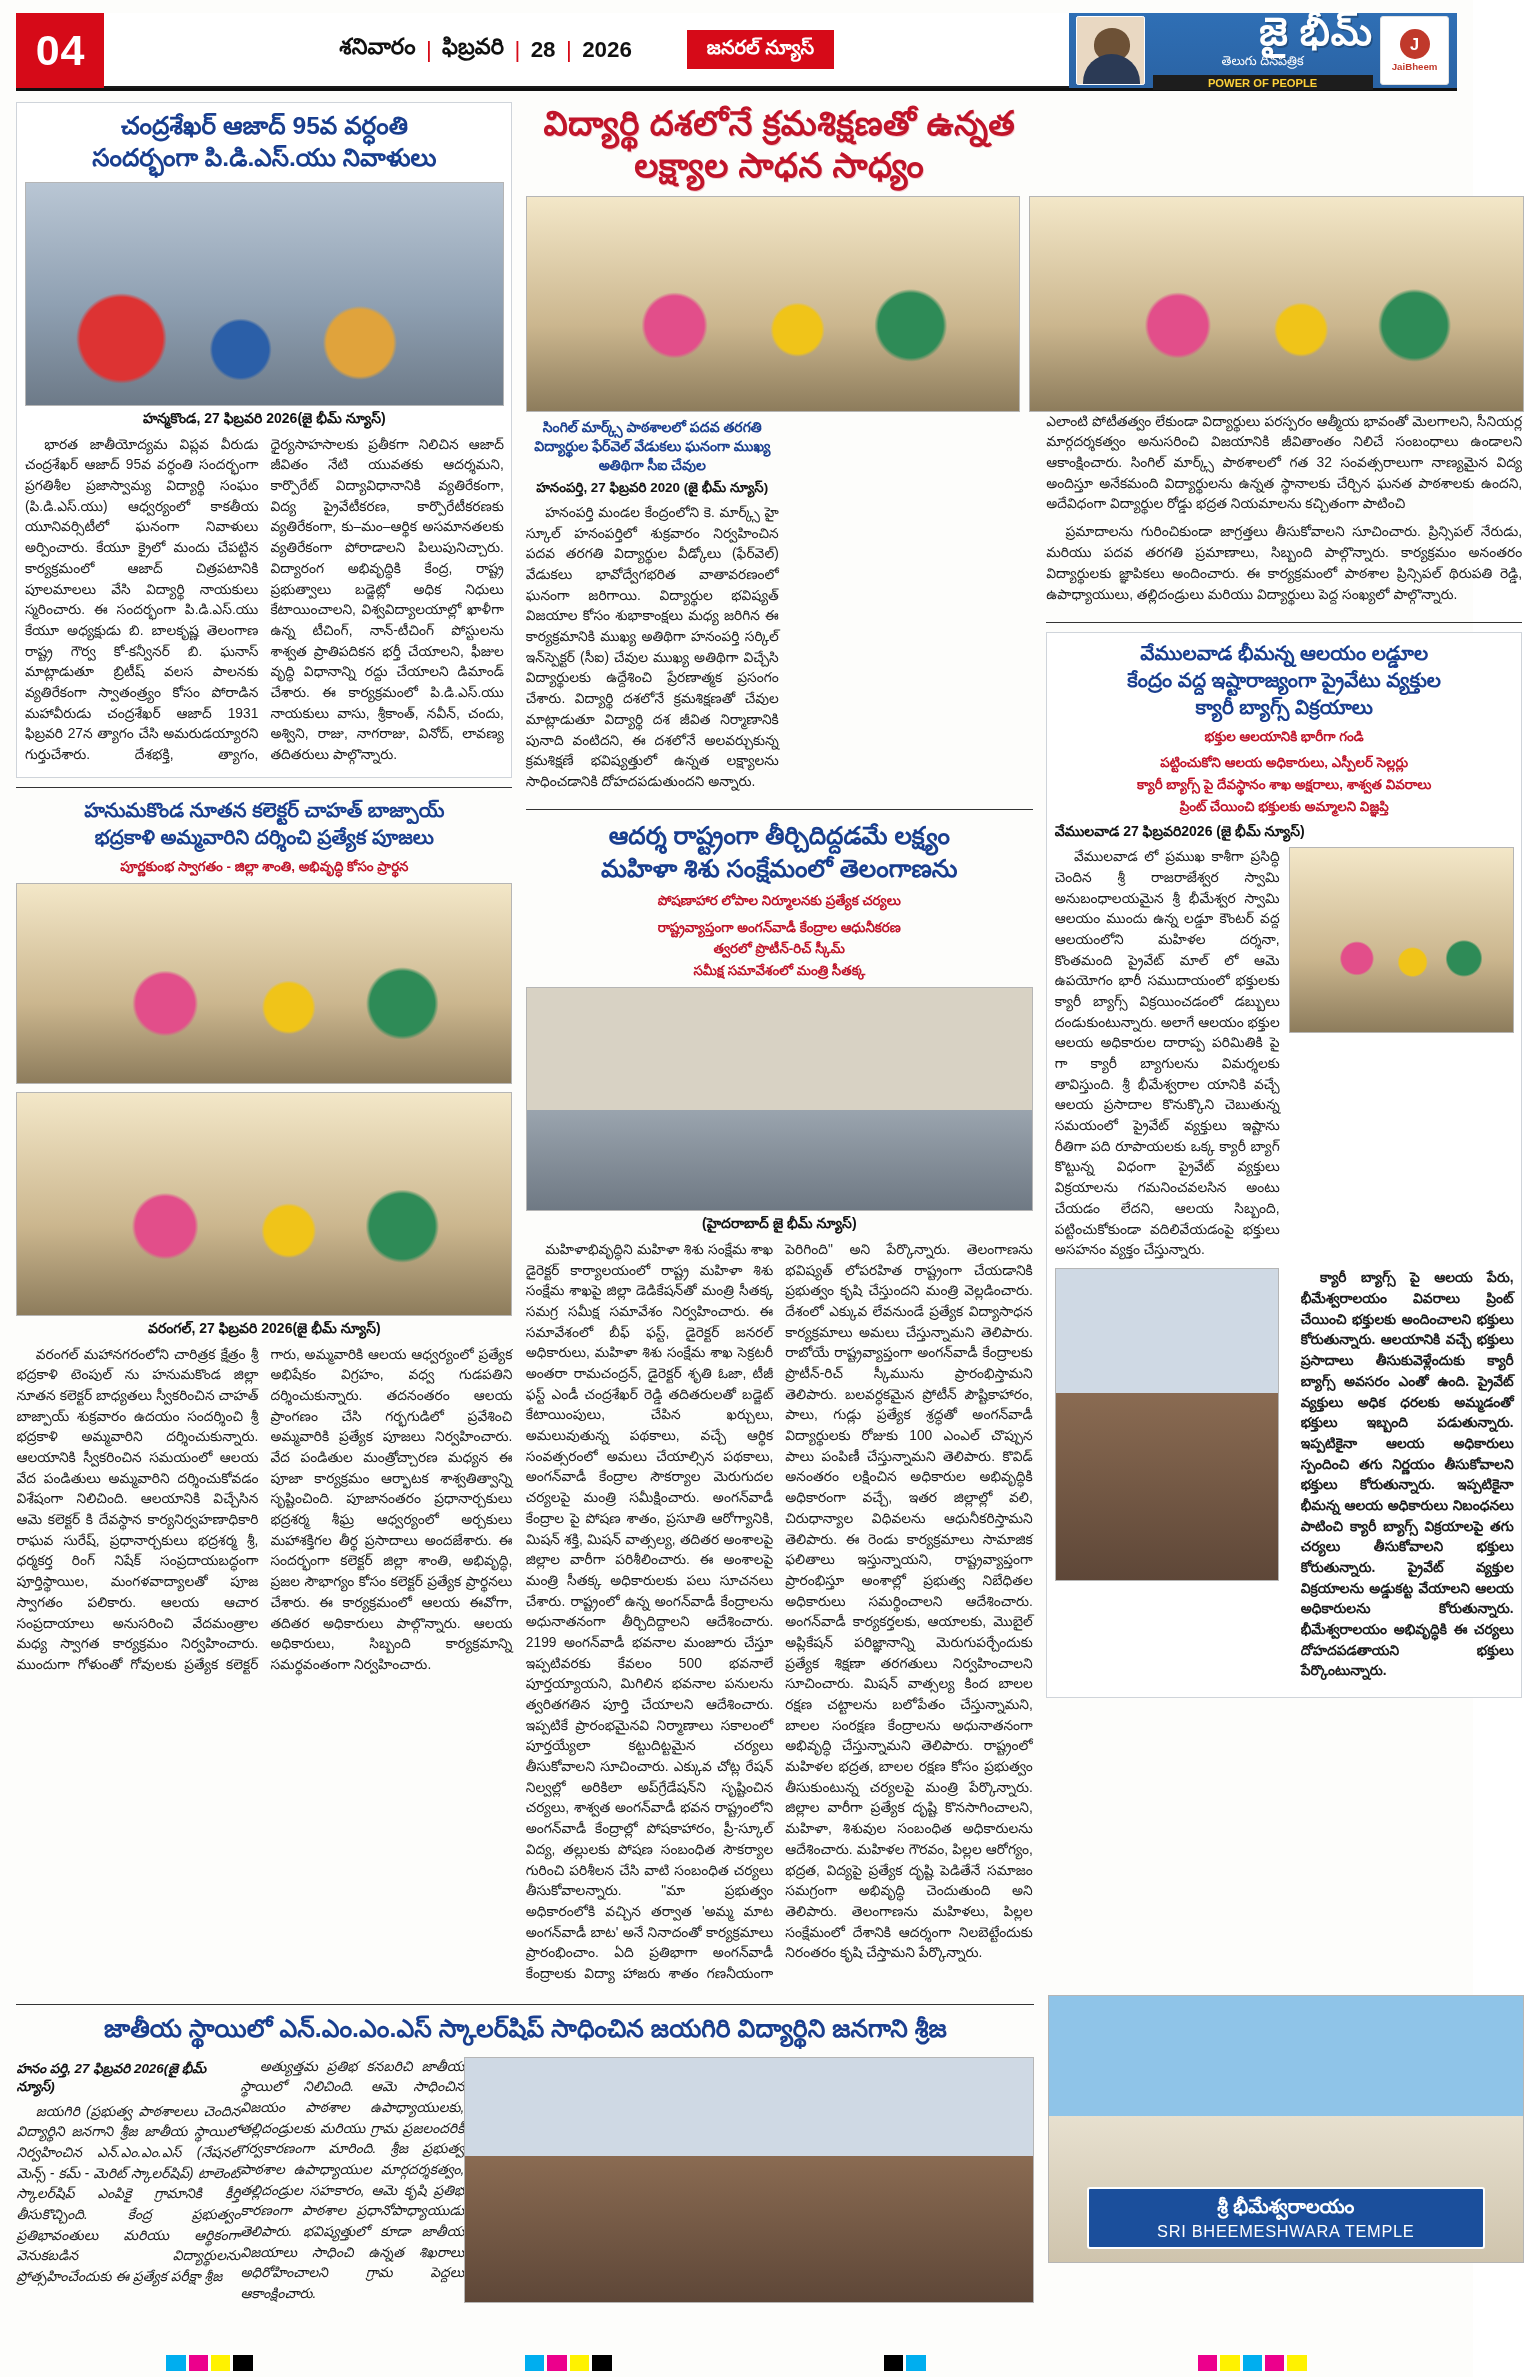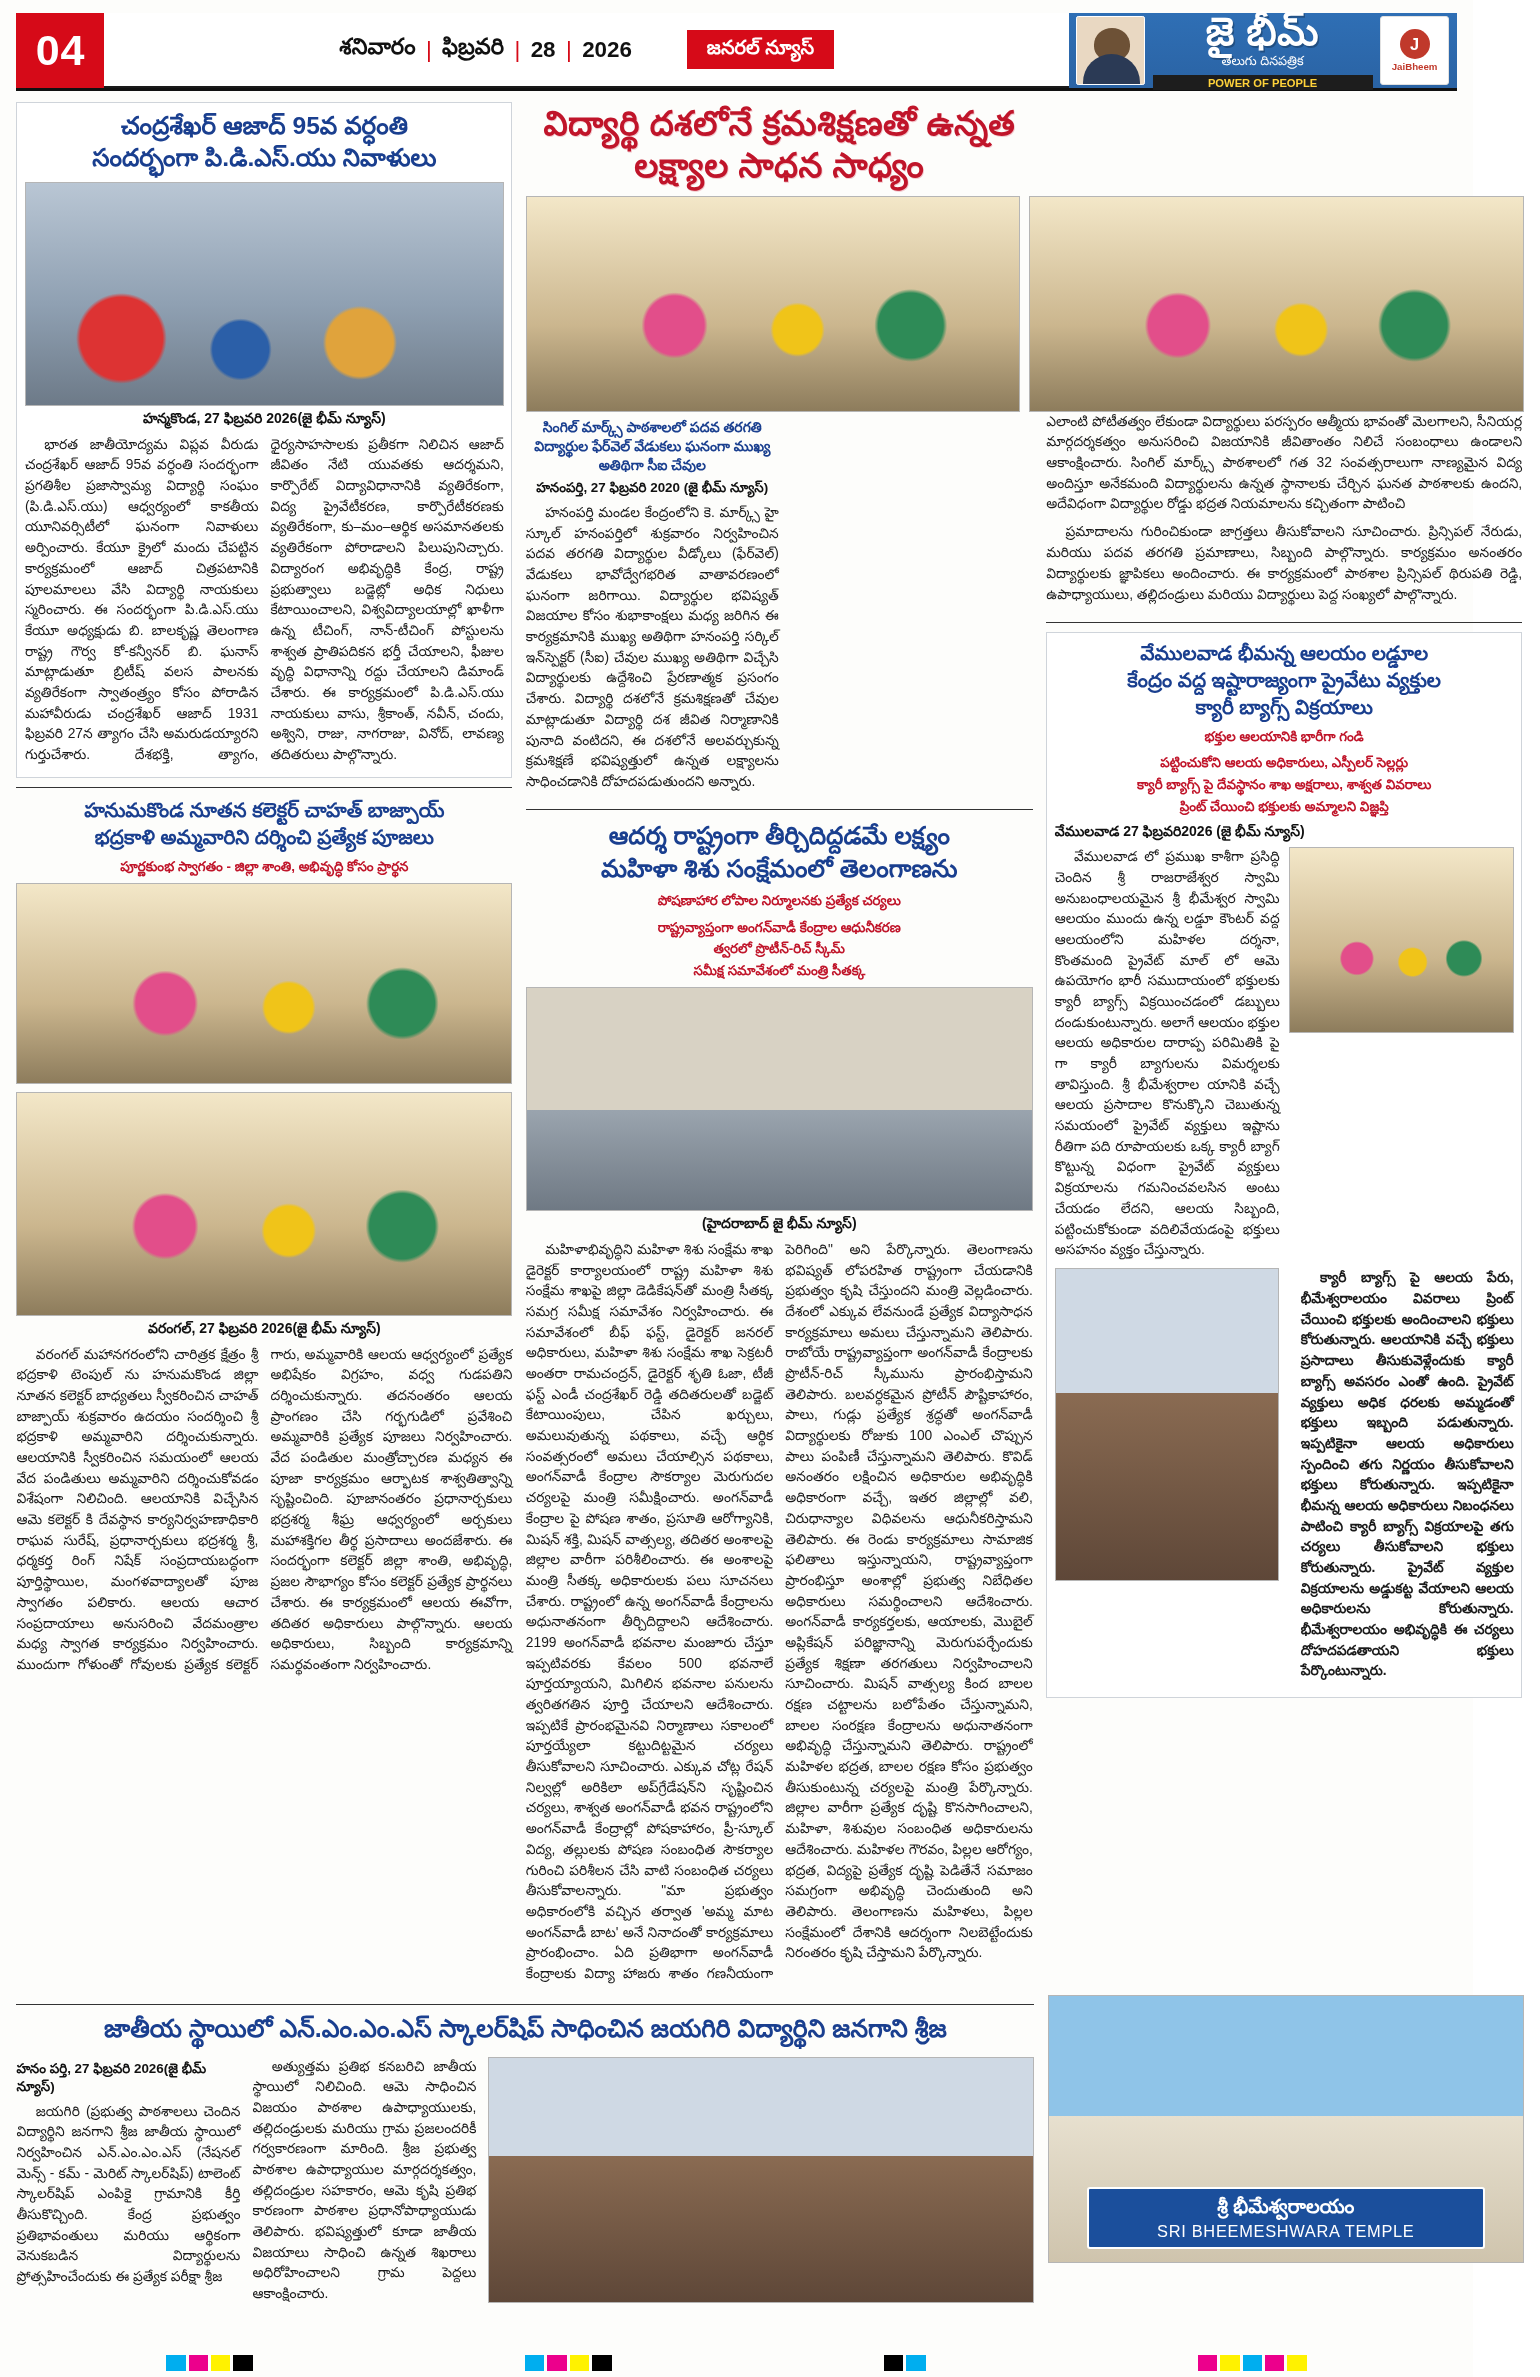--- a/index.html
+++ b/index.html
@@ -88,20 +88,21 @@
   }
   .brand .portrait::after {
     content:"";
     position:absolute; left:6px; bottom:0; width:57px; height:30px;
     background:#2b3a55; border-radius:30px 30px 0 0;
   }
   .brand .title-block { flex:1; text-align:center; }
   .brand .jb-title {
     font-size: 39px; font-weight: bold; line-height:1; letter-spacing:0.7px;
     text-shadow: 1.5px 1.5px 0 rgba(0,0,0,.25);
+    text-align: right;
   }
   .brand .jb-sub { font-size: 12.7px; margin-top:3px; }
   .brand .jb-power {
     margin-top:4.5px; font-size:11.2px; font-weight:bold;
     background:#1d1d1d; color:#ffd23a; padding:1.5px 0;
   }
   .brand .jb-logo {
     width: 69px; height: 69px; background:#fff; border-radius:3px;
     display:flex; flex-direction:column; align-items:center; justify-content:center;
     color:#c0392b; font-size:9.7px; font-weight:bold; flex:none;
@@ -168,21 +169,21 @@
     margin:6px 0;
   }
 
   
   .bottom-band {
     display:grid; grid-template-columns: 1018px 476px; gap:13.4px; margin-top:10.4px;
   }
   .bottom-hdl {
     font-size:25px; color:#1a3f8f; font-weight:bold; text-align:center; margin-bottom:7.5px;
   }
-  .bottom-inner { display:grid; grid-template-columns: 224px 224px 1fr; gap:12px; }
+  .bottom-inner { display:grid; grid-template-columns: 224px 224px 1fr; gap:0;font-style:italic; }
 
   
   .colorbar {
     position:absolute; left:0; right:0; bottom:4.5px; height:19.4px;
     display:flex; align-items:center; justify-content:space-around; padding:0 30px;
   }
   .cb-group { display:flex; gap:3px; }
   .cb { width:19.4px; height:16.4px; }
 
   

